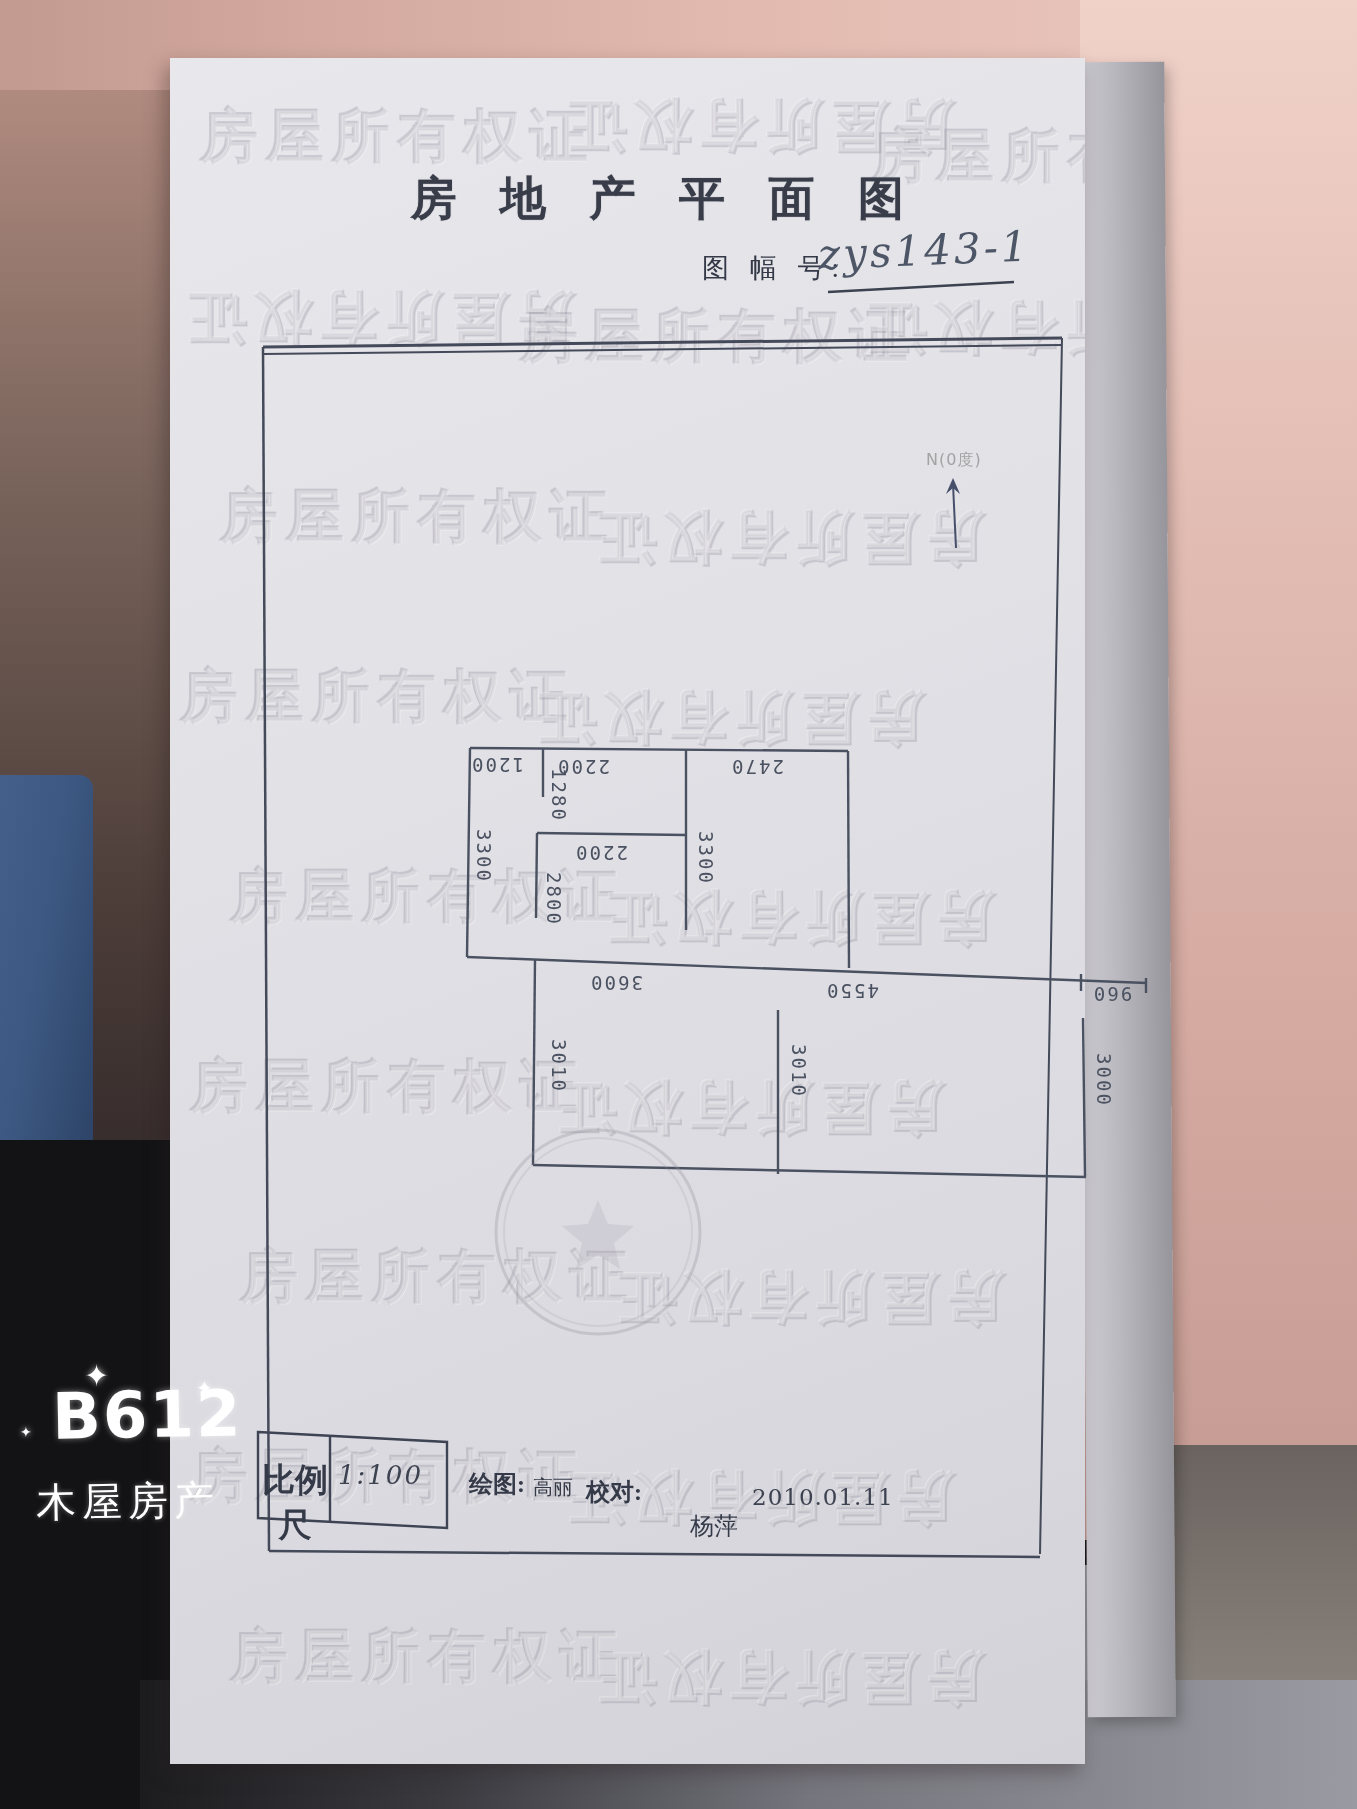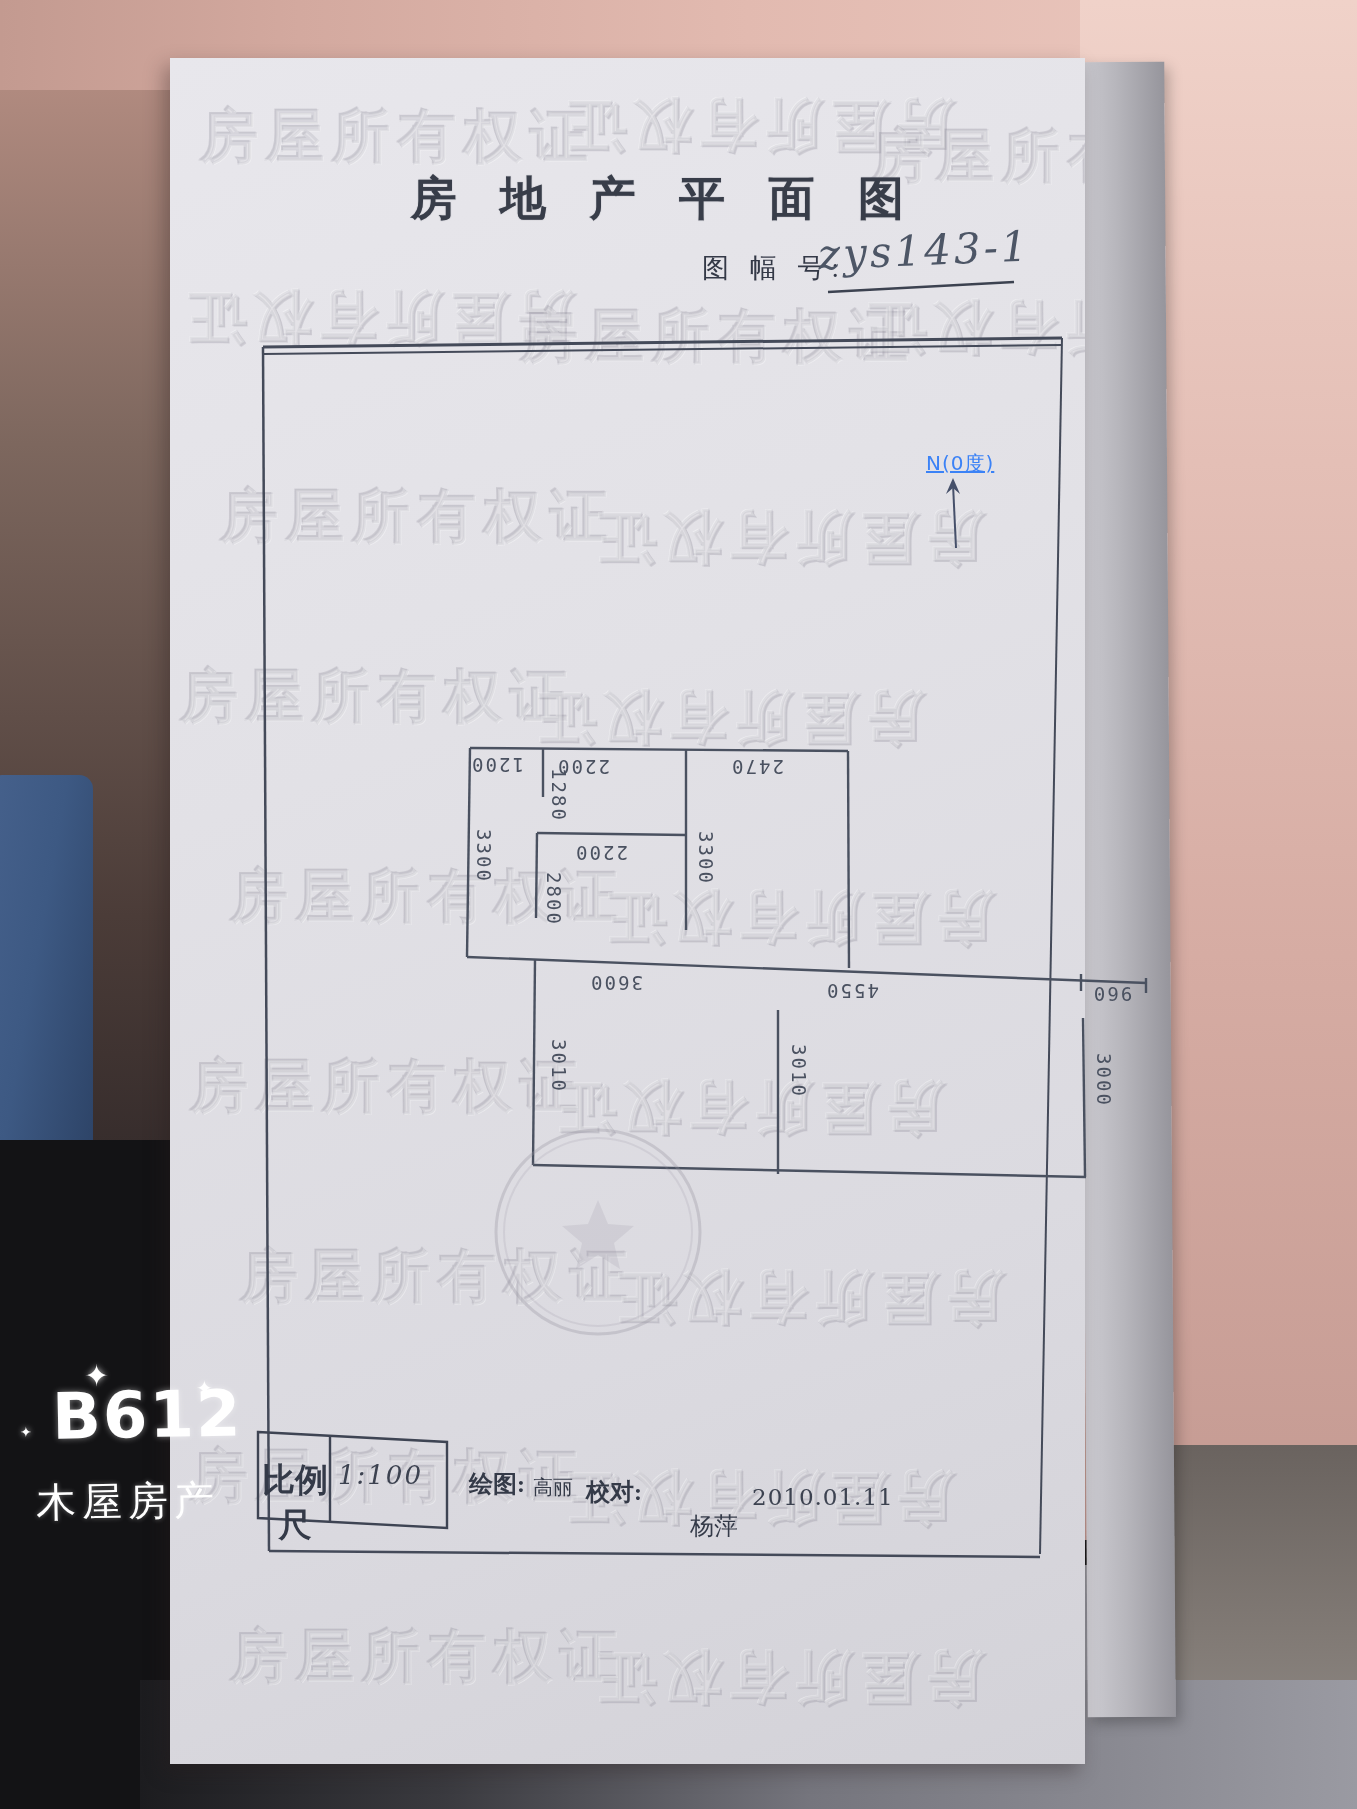--- a/index.html
+++ b/index.html
@@ -43,22 +43,22 @@
 
   
   .doc-title{left:400px;top:168px;width:520px;text-align:right;
     font-family:"Liberation Serif",serif;font-weight:bold;font-size:46px;
     letter-spacing:16px;color:#383d49;text-shadow:0 0 1px rgba(56,61,73,.6);}
   .sheet-label{left:702px;top:250px;font-family:"Liberation Serif",serif;
     font-weight:normal;font-size:27px;letter-spacing:7px;color:#343947;}
   .sheet-hand{left:818px;top:226px;font-family:"DejaVu Serif",serif;
     font-style:italic;font-size:42px;letter-spacing:3px;color:#4d5666;
     transform:rotate(-2.5deg);}
-  .north-label{left:926px;top:450px;font-size:20px;letter-spacing:1px;
-    color:#3b82f6;font-family:"DejaVu Sans",sans-serif;text-decoration:underline;}
+  .north-label{left:926px;top:450px;font-size:16px;letter-spacing:1px;
+    color:#a3a3a3;font-family:"DejaVu Sans",sans-serif;}
   .svg-layer{left:0;top:0;width:1357px;height:1809px;pointer-events:none;}
 
   .dimtxt{font-family:"DejaVu Sans Mono",monospace;font-size:19px;
     letter-spacing:2px;fill:#4a5160;}
   .tbl-label{font-family:"Liberation Serif",serif;color:#343a48;}
   .t-bilichi{left:262px;top:1458px;width:66px;text-align:center;font-size:33px;font-weight:bold;}
   .t-scale{left:338px;top:1460px;font-size:26px;letter-spacing:2px;font-family:"DejaVu Serif",serif;color:#3c4250;font-style:italic;}
   .t-huitu{left:449px;top:1468px;font-size:24px;font-weight:bold;margin-left:20px;}
   .t-gaoli{left:533px;top:1474px;font-size:20px;}
   .t-jiaodui{left:586px;top:1476px;font-size:24px;font-weight:bold;}

